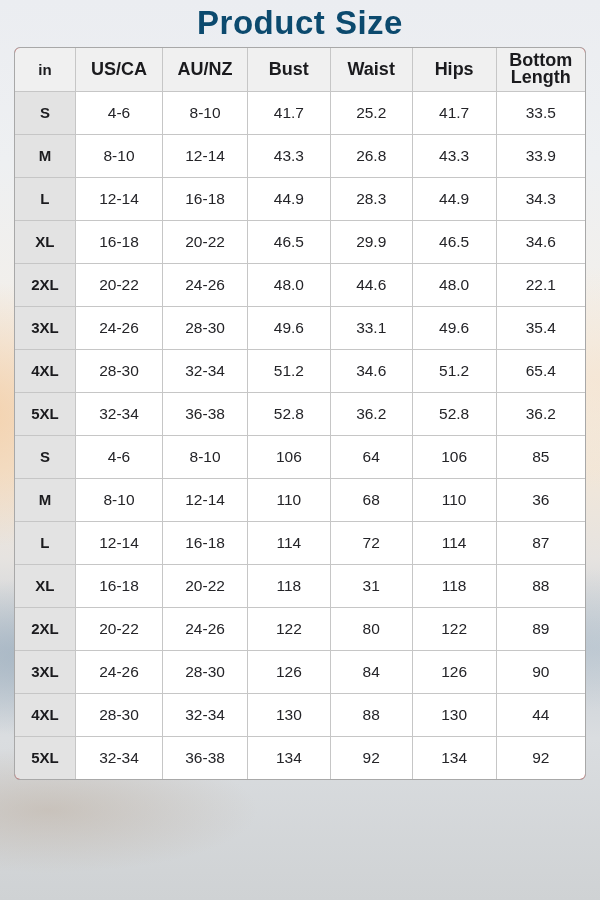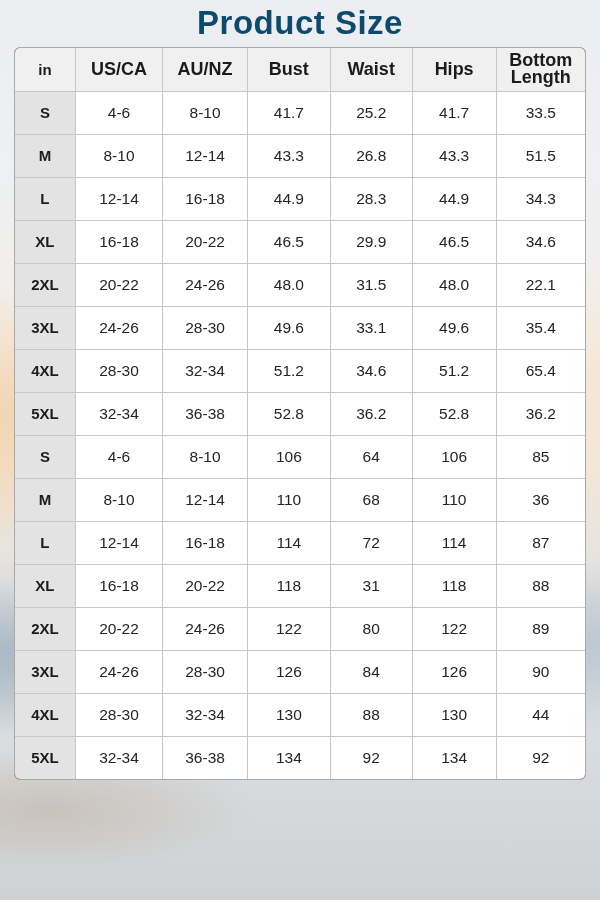--- a/index.html
+++ b/index.html
@@ -107,21 +107,21 @@
             <td class="data-cell">41.7</td>
             <td class="data-cell">33.5</td>
           </tr>
           <tr>
             <th class="size-cell">M</th>
             <td class="data-cell">8-10</td>
             <td class="data-cell">12-14</td>
             <td class="data-cell">43.3</td>
             <td class="data-cell">26.8</td>
             <td class="data-cell">43.3</td>
-            <td class="data-cell">51.5</td>
+            <td class="data-cell">33.9</td>
           </tr>
           <tr>
             <th class="size-cell">L</th>
             <td class="data-cell">12-14</td>
             <td class="data-cell">16-18</td>
             <td class="data-cell">44.9</td>
             <td class="data-cell">28.3</td>
             <td class="data-cell">44.9</td>
             <td class="data-cell">34.3</td>
           </tr>
@@ -132,21 +132,21 @@
             <td class="data-cell">46.5</td>
             <td class="data-cell">29.9</td>
             <td class="data-cell">46.5</td>
             <td class="data-cell">34.6</td>
           </tr>
           <tr>
             <th class="size-cell">2XL</th>
             <td class="data-cell">20-22</td>
             <td class="data-cell">24-26</td>
             <td class="data-cell">48.0</td>
-            <td class="data-cell">31.5</td>
+            <td class="data-cell">44.6</td>
             <td class="data-cell">48.0</td>
             <td class="data-cell">22.1</td>
           </tr>
           <tr>
             <th class="size-cell">3XL</th>
             <td class="data-cell">24-26</td>
             <td class="data-cell">28-30</td>
             <td class="data-cell">49.6</td>
             <td class="data-cell">33.1</td>
             <td class="data-cell">49.6</td>

